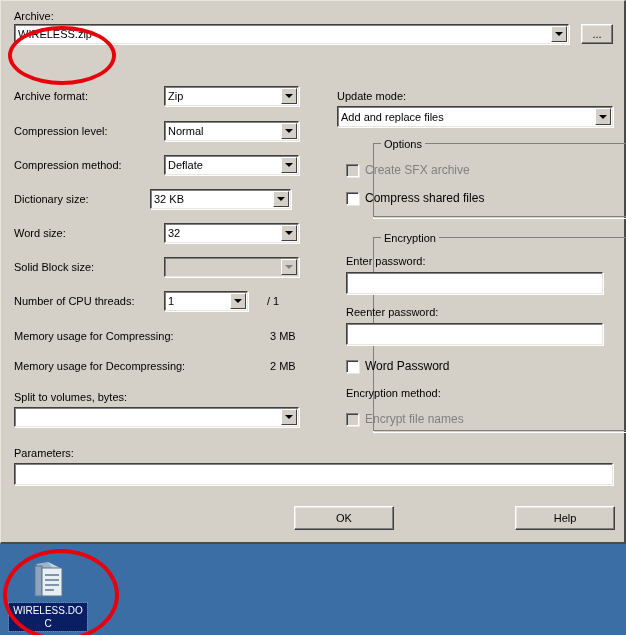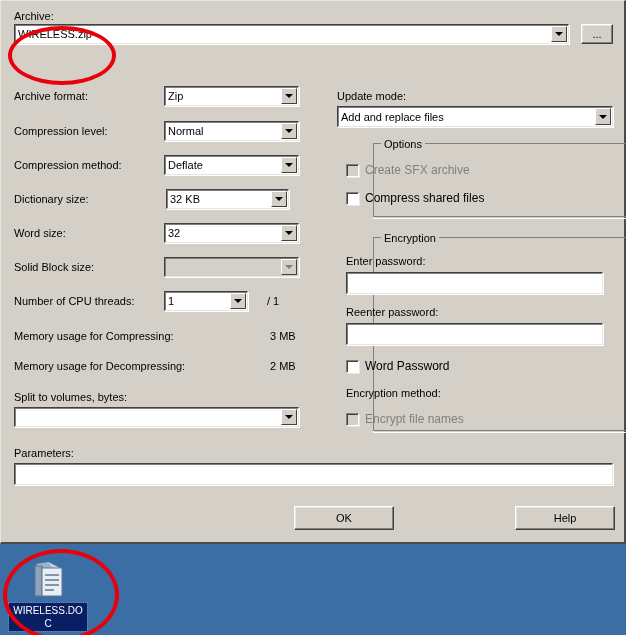--- a/index.html
+++ b/index.html
@@ -311,21 +311,21 @@
 
     <span class="lbl" style="left:13px; top:158px;">Compression method:</span>
     <div class="sunken" style="left:163px; top:154px; width:135px; height:20px;">
       <span class="field-text">Deflate</span>
       <div class="combo-arrow">
           <i></i>
         </div>
     </div>
 
     <span class="lbl" style="left:13px; top:192px;">Dictionary size:</span>
-    <div class="sunken" style="left:165px; top:188px; width:123px; height:20px;">
+    <div class="sunken" style="left:149px; top:188px; width:141px; height:20px;">
       <span class="field-text">32 KB</span>
       <div class="combo-arrow">
           <i></i>
         </div>
     </div>
 
     <span class="lbl" style="left:13px; top:226px;">Word size:</span>
     <div class="sunken" style="left:163px; top:222px; width:135px; height:20px;">
       <span class="field-text">32</span>
       <div class="combo-arrow">

